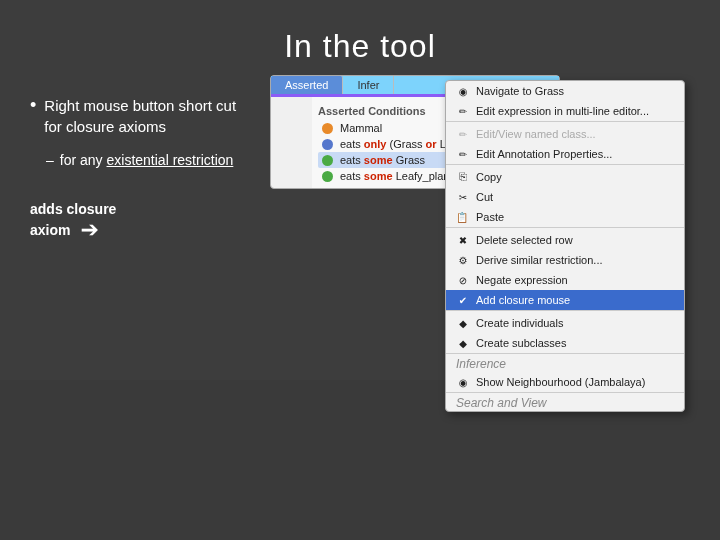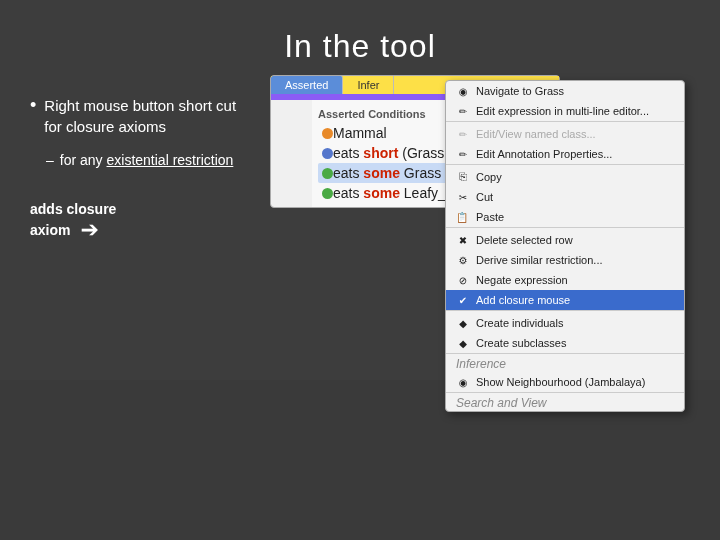--- a/index.html
+++ b/index.html
@@ -103,22 +103,22 @@
       border: 1px solid #aaa;
       border-radius: 4px;
       width: 290px;
       position: absolute;
       top: 0px;
       left: 10px;
     }
 
     .protege-tabs {
       display: flex;
-      border-bottom: 6px solid #8b5cf6;
-      background: #fde047;
+      border-bottom: 3px solid #8b5cf6;
+      background: #7dd3fc;
       text-align: right;
     }
     .ptab {
       padding: 3px 14px;
       font-size: 11px;
       color: #333;
       cursor: pointer;
       border-right: 1px solid #bbb;
     }
     .ptab.active {
@@ -135,24 +135,24 @@
     .section-header {
       color: #555;
       font-size: 11px;
       font-weight: bold;
       margin: 4px 0 3px 0;
     }
     .axiom-row {
       display: flex;
       align-items: center;
       padding: 2px 4px;
-      font-size: 14px;
+      font-size: 11px;
       border-radius: 2px;
       color: #222;
-      gap: 0;
+      gap: 7px;
     }
     .axiom-row.highlighted {
       background: #c8daf5;
     }
     .icon-circle {
       width: 11px;
       height: 11px;
       border-radius: 50%;
       display: inline-block;
       flex-shrink: 0;
@@ -256,21 +256,21 @@
         </div>
         <div class="protege-body">
           <div class="section-header">Asserted Conditions</div>
 
           <div class="axiom-row">
             <span class="icon-circle icon-orange"></span>
             <span>Mammal</span>
           </div>
           <div class="axiom-row">
             <span class="icon-circle icon-blue"></span>
-            <span>eats <span class="keyword-only">short</span> (Grass <span class="keyword-or">or</span> Leafy_plant)</span>
+            <span>eats <span class="keyword-only">only</span> (Grass <span class="keyword-or">or</span> Leafy_plant)</span>
           </div>
           <div class="axiom-row highlighted">
             <span class="icon-circle icon-green"></span>
             <span>eats <span class="keyword-some">some</span> Grass</span>
           </div>
           <div class="axiom-row">
             <span class="icon-circle icon-green"></span>
             <span>eats <span class="keyword-some">some</span> Leafy_plant</span>
           </div>
 

